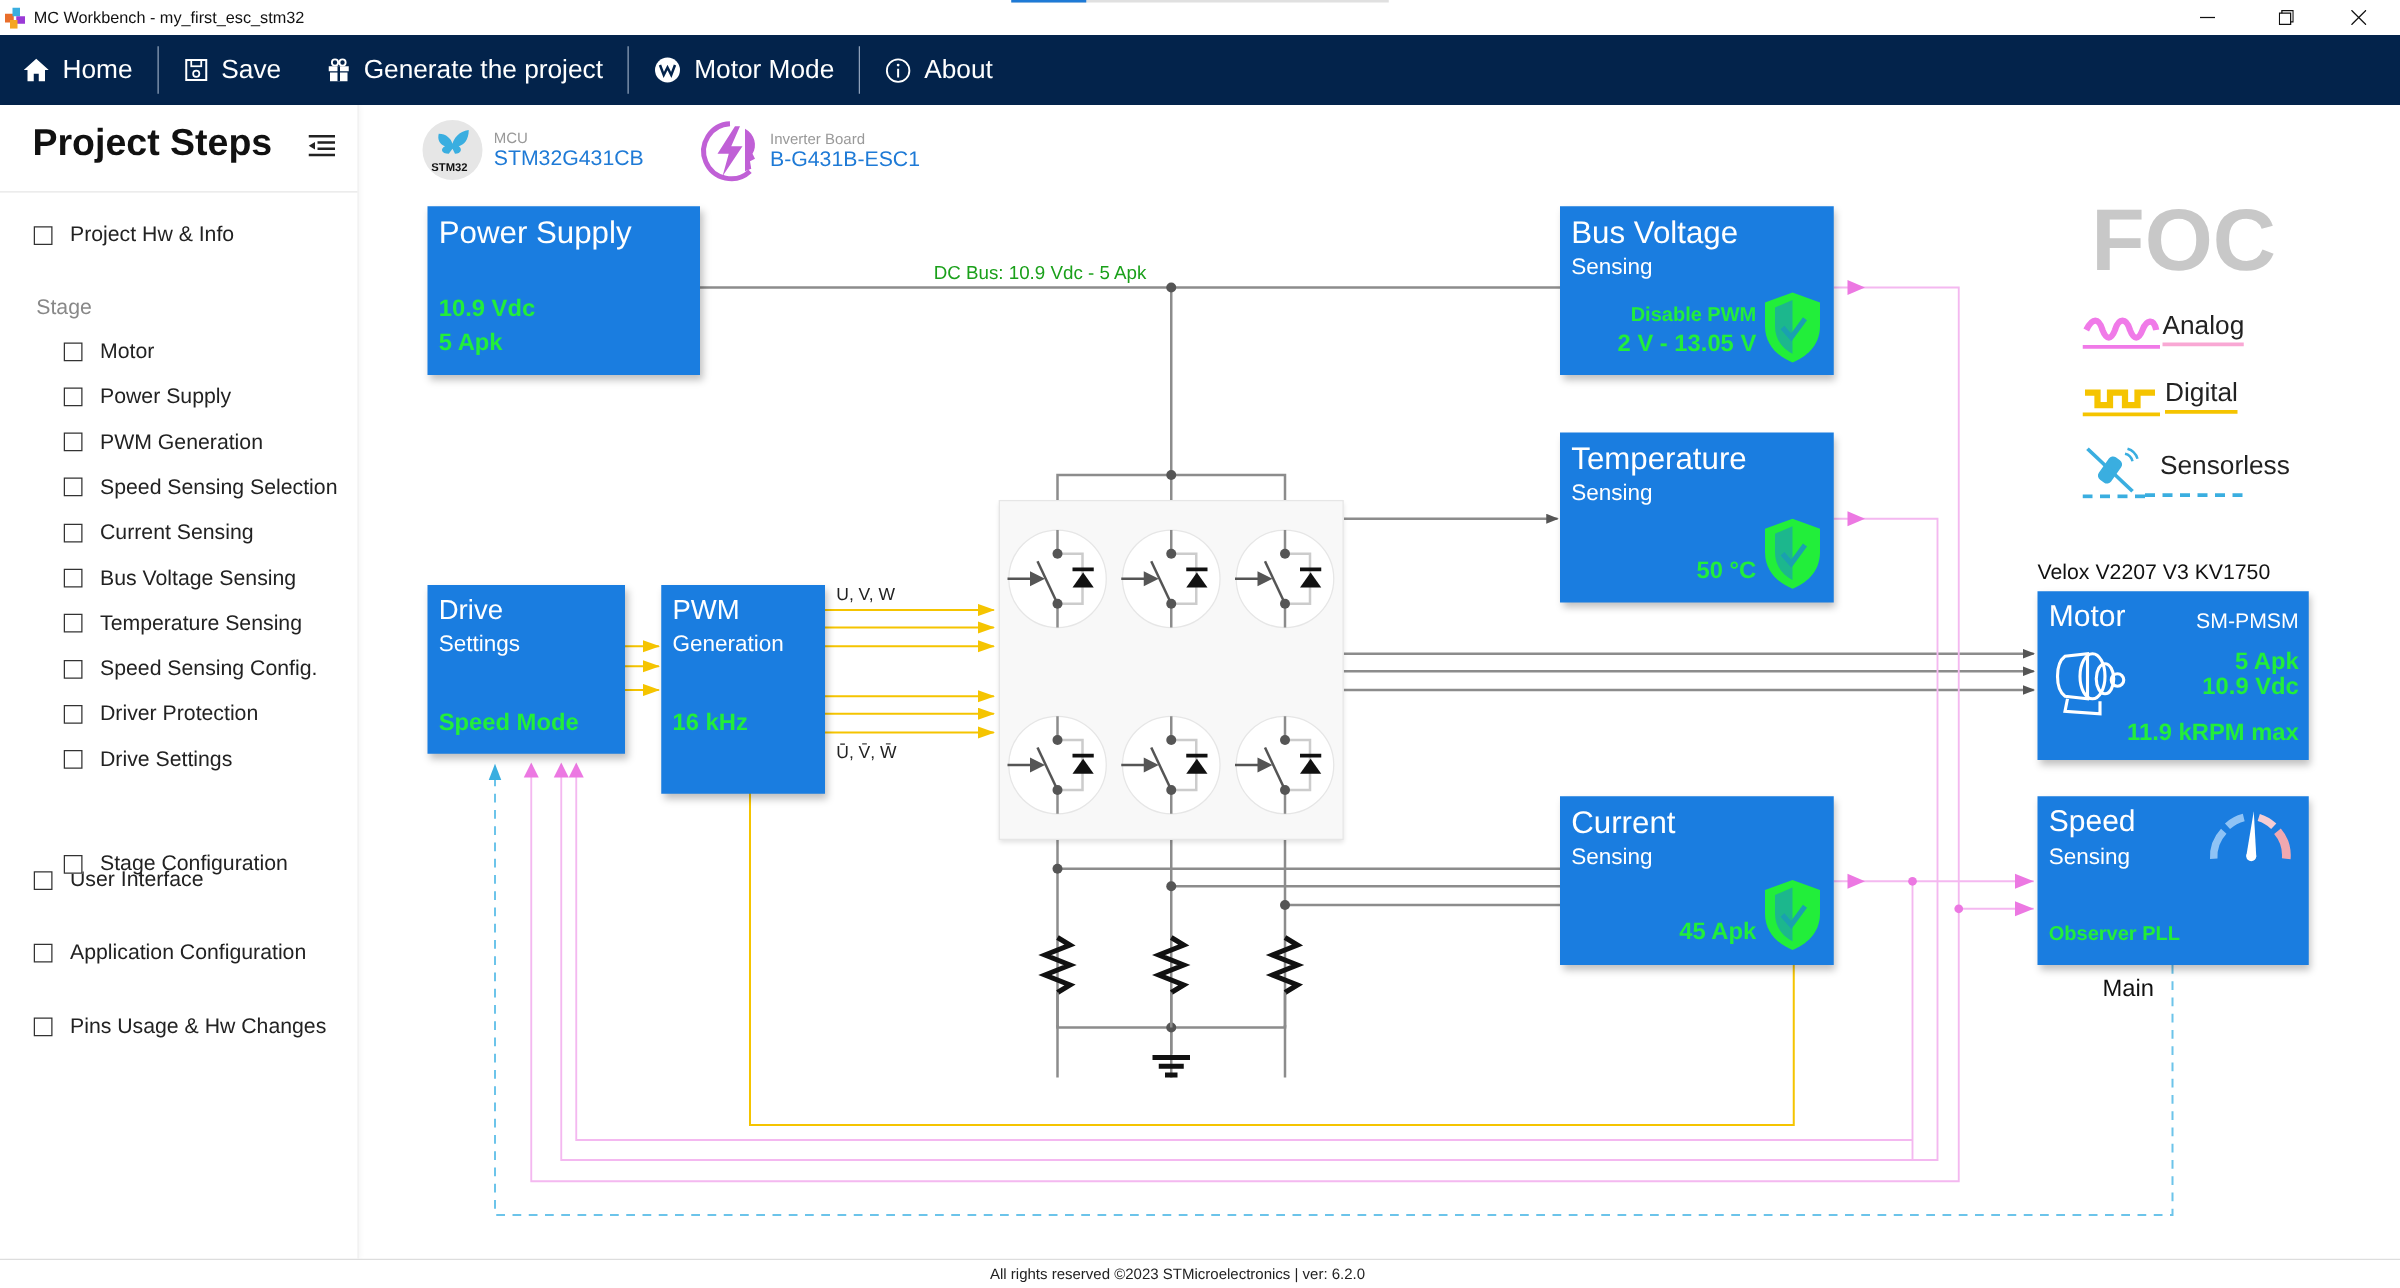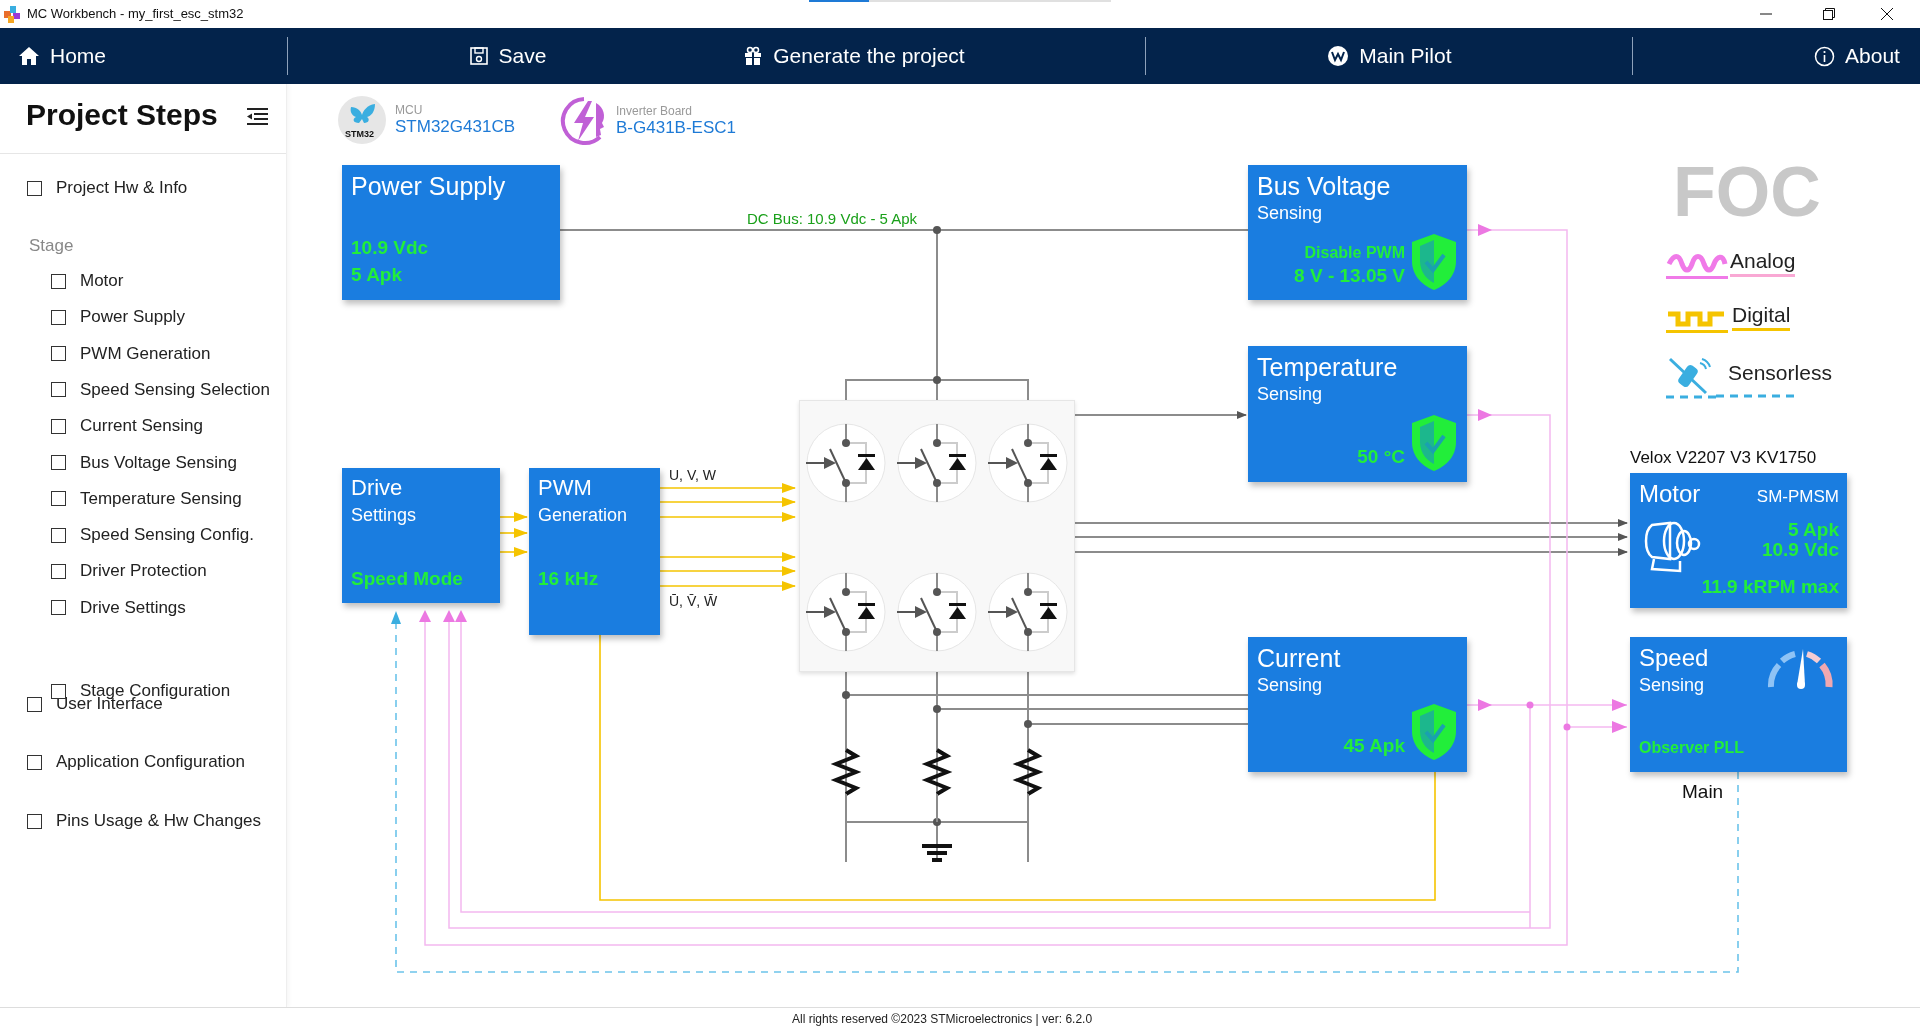--- a/index.html
+++ b/index.html
@@ -4,21 +4,21 @@
 <style>
   * { box-sizing: border-box; margin: 0; padding: 0; }
   html, body { width: 1920px; height: 1030px; overflow: hidden; background: #fff;
     font-family: "DejaVu Sans", sans-serif; }
   .titlebar { position: absolute; left: 0; top: 0; width: 1920px; height: 28px; background: #fff; }
   .titlebar .app-icon { position: absolute; left: 4px; top: 6px; width: 17px; height: 17px; }
   .titlebar .title { position: absolute; left: 27px; top: 6px; font-size: 13px; color: #111; font-family: "Liberation Sans", sans-serif; }
   .titlebar .loadbar { position: absolute; left: 809px; top: 0; width: 302px; height: 2px; background: #e0e0e0; }
   .titlebar .loadbar .fill { position: absolute; left: 0; top: 0; height: 2px; background: #1e7ad6; }
   .winbtn { position: absolute; top: 0; width: 46px; height: 28px; display: flex; align-items: center; justify-content: center; }
-  .navbar { position: absolute; left: 0; top: 28px; width: 1920px; height: 56px; background: #03234b; display: flex; align-items: center; justify-content: space-between; }
+  .navbar { position: absolute; left: 0; top: 28px; width: 1920px; height: 56px; background: #03234b; display: flex; align-items: center; }
   .navitem { display: flex; align-items: center; height: 56px; color: #fff; font-size: 21px; font-family: "Liberation Sans", sans-serif; padding: 0 20px; cursor: pointer; }
   .navitem svg { margin-right: 10px; }
   .navsep { width: 1px; height: 38px; background: #8ea1ba; }
   .sidebar { position: absolute; left: 0; top: 84px; width: 287px; height: 923px; background: #fff; border-right: 1px solid #eee; box-shadow: 2px 0 4px rgba(0,0,0,0.04); }
   .sb-head { height: 70px; border-bottom: 1px solid #e6e6e6; position: relative; }
   .sb-head .h { position: absolute; left: 26px; top: 14px; font-size: 30px; font-weight: bold; color: #111; font-family: "Liberation Sans", sans-serif; }
   .sb-head .collapse { position: absolute; left: 245px; top: 22px; }
   .sb-item { position: absolute; display: flex; align-items: center; font-size: 17px; color: #222; font-family: "Liberation Sans", sans-serif; cursor: pointer; }
   .sb-item .cb { width: 15px; height: 15px; border: 1.5px solid #333; margin-right: 14px; background: #fff; }
   .sb-stage { position: absolute; left: 29px; top: 152px; font-size: 17px; color: #888; font-family: "Liberation Sans", sans-serif; }
@@ -95,21 +95,21 @@
         <circle cx="13" cy="4" r="2.5" fill="none" stroke="#fff" stroke-width="1.5"></circle>
       </svg>
     <span>Generate the project</span>
   </div>
   <div class="navsep"></div>
   <div class="navitem">
     <svg width="22" height="22" viewBox="0 0 22 22">
         <circle cx="11" cy="11" r="10" fill="#fff"></circle>
         <path d="M5 7 L8 15 L11 9 L14 15 L17 7" fill="none" stroke="#03234b" stroke-width="2"></path>
       </svg>
-    <span>Main Pilot</span>
+    <span>Motor Mode</span>
   </div>
   <div class="navsep"></div>
   <div class="navitem">
     <svg width="21" height="21" viewBox="0 0 21 21">
         <circle cx="10.5" cy="10.5" r="9" fill="none" stroke="#fff" stroke-width="1.5"></circle>
         <rect x="9.7" y="9" width="1.6" height="7" fill="#fff"></rect>
         <circle cx="10.5" cy="6" r="1.1" fill="#fff"></circle>
       </svg>
     <span>About</span>
   </div>
@@ -411,21 +411,21 @@
 <div class="block" style="left:342px;top:165px;width:218px;height:135px">
   <span class="t1">Power Supply</span>
   <span class="g" style="left:9px;top:72px">10.9 Vdc</span>
   <span class="g" style="left:9px;top:99px">5 Apk</span>
 </div>
 
 <div class="block" style="left:1248px;top:165px;width:219px;height:135px">
   <span class="t1">Bus Voltage</span>
   <span class="t2">Sensing</span>
   <span class="g" style="right:62px;top:79px;font-size:16px">Disable PWM</span>
-  <span class="g" style="right:62px;top:100px;font-size:19px">8 V - 13.05 V</span>
+  <span class="g" style="right:62px;top:100px;font-size:19px">2 V - 13.05 V</span>
   <svg style="position:absolute;right:9px;top:68px" width="48" height="58" viewBox="0 0 48 58">
       <path d="M24 1 L46 9 V28 C46 44 34 53 24 57 C14 53 2 44 2 28 V9 Z" fill="#22ee3a"></path>
       <path d="M24 7 L10 13 V28 C10 40 18 47 24 50 Z" fill="#19a0b0" opacity="0.7"></path>
       <path d="M16 29 L23 37 L34 22" fill="none" stroke="#1aa0b0" stroke-width="4"></path>
     </svg>
 </div>
 
 <div class="block" style="left:1248px;top:346px;width:219px;height:136px">
   <span class="t1">Temperature</span>
   <span class="t2">Sensing</span>

